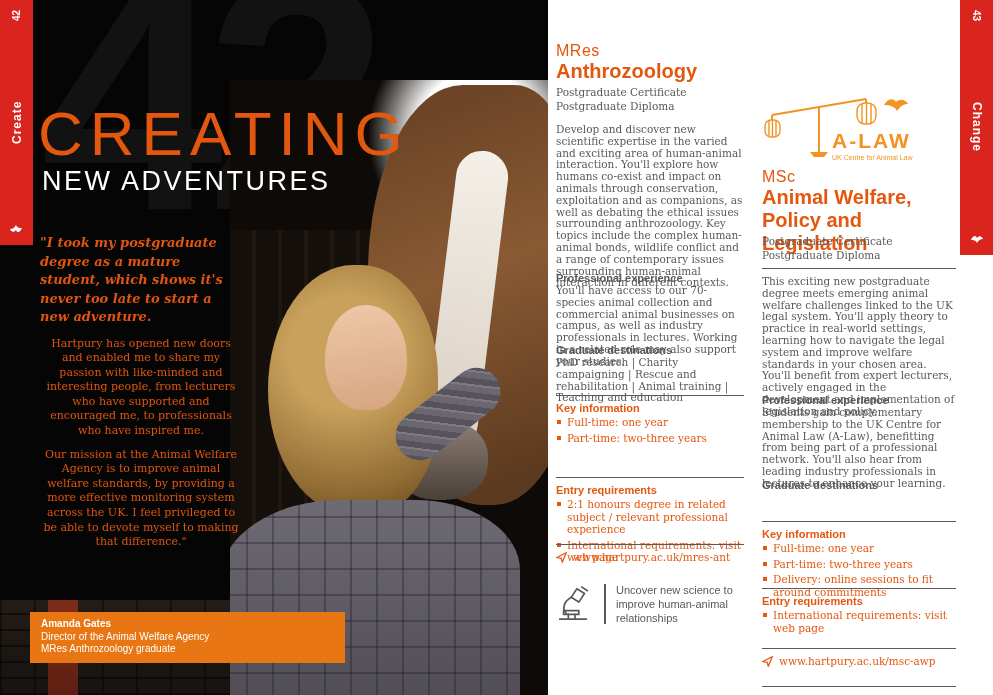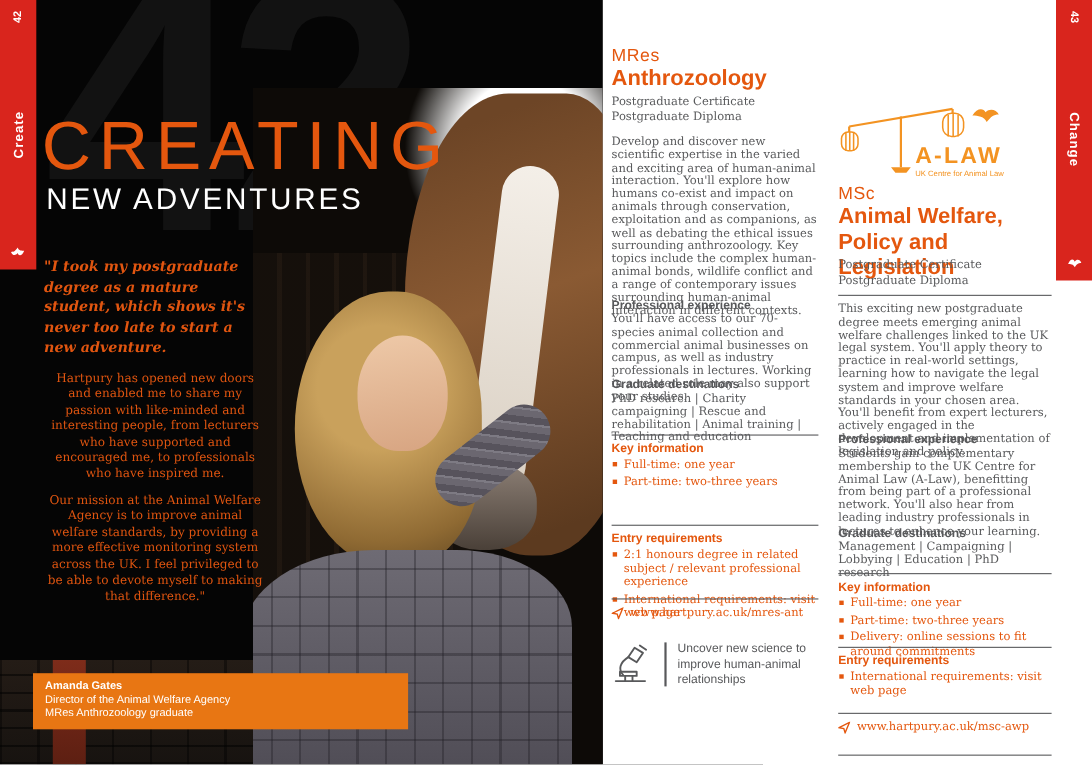--- a/index.html
+++ b/index.html
@@ -23,21 +23,21 @@
   .watermark { position:absolute; left:40px; top:-95px; font-size:330px; font-weight:bold;
                color:#121212; letter-spacing:-18px; z-index:1; }
   .title1 { position:absolute; left:38px; top:98px; z-index:5; color:#e4570e; font-size:62px;
             font-weight:200; letter-spacing:7px; }
   .title2 { position:absolute; left:42px; top:166px; z-index:5; color:#ffffff; font-size:27px;
             font-weight:200; letter-spacing:2.5px; }
   .quote  { position:absolute; left:40px; top:234px; width:202px; z-index:5; color:#e05510;
             font-family:"DejaVu Serif", serif; }
   .quote .lead { font-size:13px; line-height:18.5px; font-weight:bold; font-style:italic; margin-bottom:10px; }
   .quote p.body { font-size:11px; line-height:14.6px; margin-bottom:9px;text-align:center; }
-  .caption { position:absolute; left:30px; top:612px; width:341px; z-index:12; background:#e87613;
+  .caption { position:absolute; left:30px; top:612px; width:315px; z-index:12; background:#e87613;
              color:#ffffff; padding:6px 11px 7px; font-size:10px; line-height:12.5px; }
   .caption .cap-name { font-weight:bold; }
 
   
   .photo { position:absolute; left:230px; top:80px; width:318px; height:615px; z-index:3;
            background:#0d0a07; overflow:hidden; }
   .ph-light { position:absolute; right:-40px; top:-60px; width:220px; height:230px;
               background:radial-gradient(closest-side, #ffffff 55%, rgba(255,255,255,0)); }
   .ph-boards { position:absolute; left:0; top:150px; width:200px; height:330px;
                background:repeating-linear-gradient(90deg,#17110c 0 22px,#241a12 22px 26px); opacity:.8; }
@@ -236,21 +236,20 @@
     <div class="abs subtitle" style="top:234px">Postgraduate Certificate</div>
     <div class="abs subtitle" style="top:248px">Postgraduate Diploma</div>
 
     <hr class="abs rule" style="top:268px">
     <p class="abs para" style="top:276px">This exciting new postgraduate degree meets emerging animal welfare challenges linked to the UK legal system. You'll apply theory to practice in real-world settings, learning how to navigate the legal system and improve welfare standards in your chosen area. You'll benefit from expert lecturers, actively engaged in the development and implementation of legislation and policy.</p>
 
     <div class="abs sec-h" style="top:394px">Professional experience</div>
     <p class="abs para" style="top:407px">Students gain complementary membership to the UK Centre for Animal Law (A-Law), benefitting from being part of a professional network. You'll also hear from leading industry professionals in lectures to enhance your learning.</p>
 
     <div class="abs sec-h" style="top:479px">Graduate destinations</div>
-    <p class="abs para" style="top:492px">Management | Campaigning | Lobbying | Education | PhD research</p>
 
     <hr class="abs rule" style="top:521px">
     <div class="abs sec-h orange" style="top:528px">Key information</div>
     <ul class="abs blist" style="top:542px">
       <li>Full-time: one year</li>
       <li>Part-time: two-three years</li>
       <li>Delivery: online sessions to fit around commitments</li>
     </ul>
 
     <hr class="abs rule" style="top:588px">

